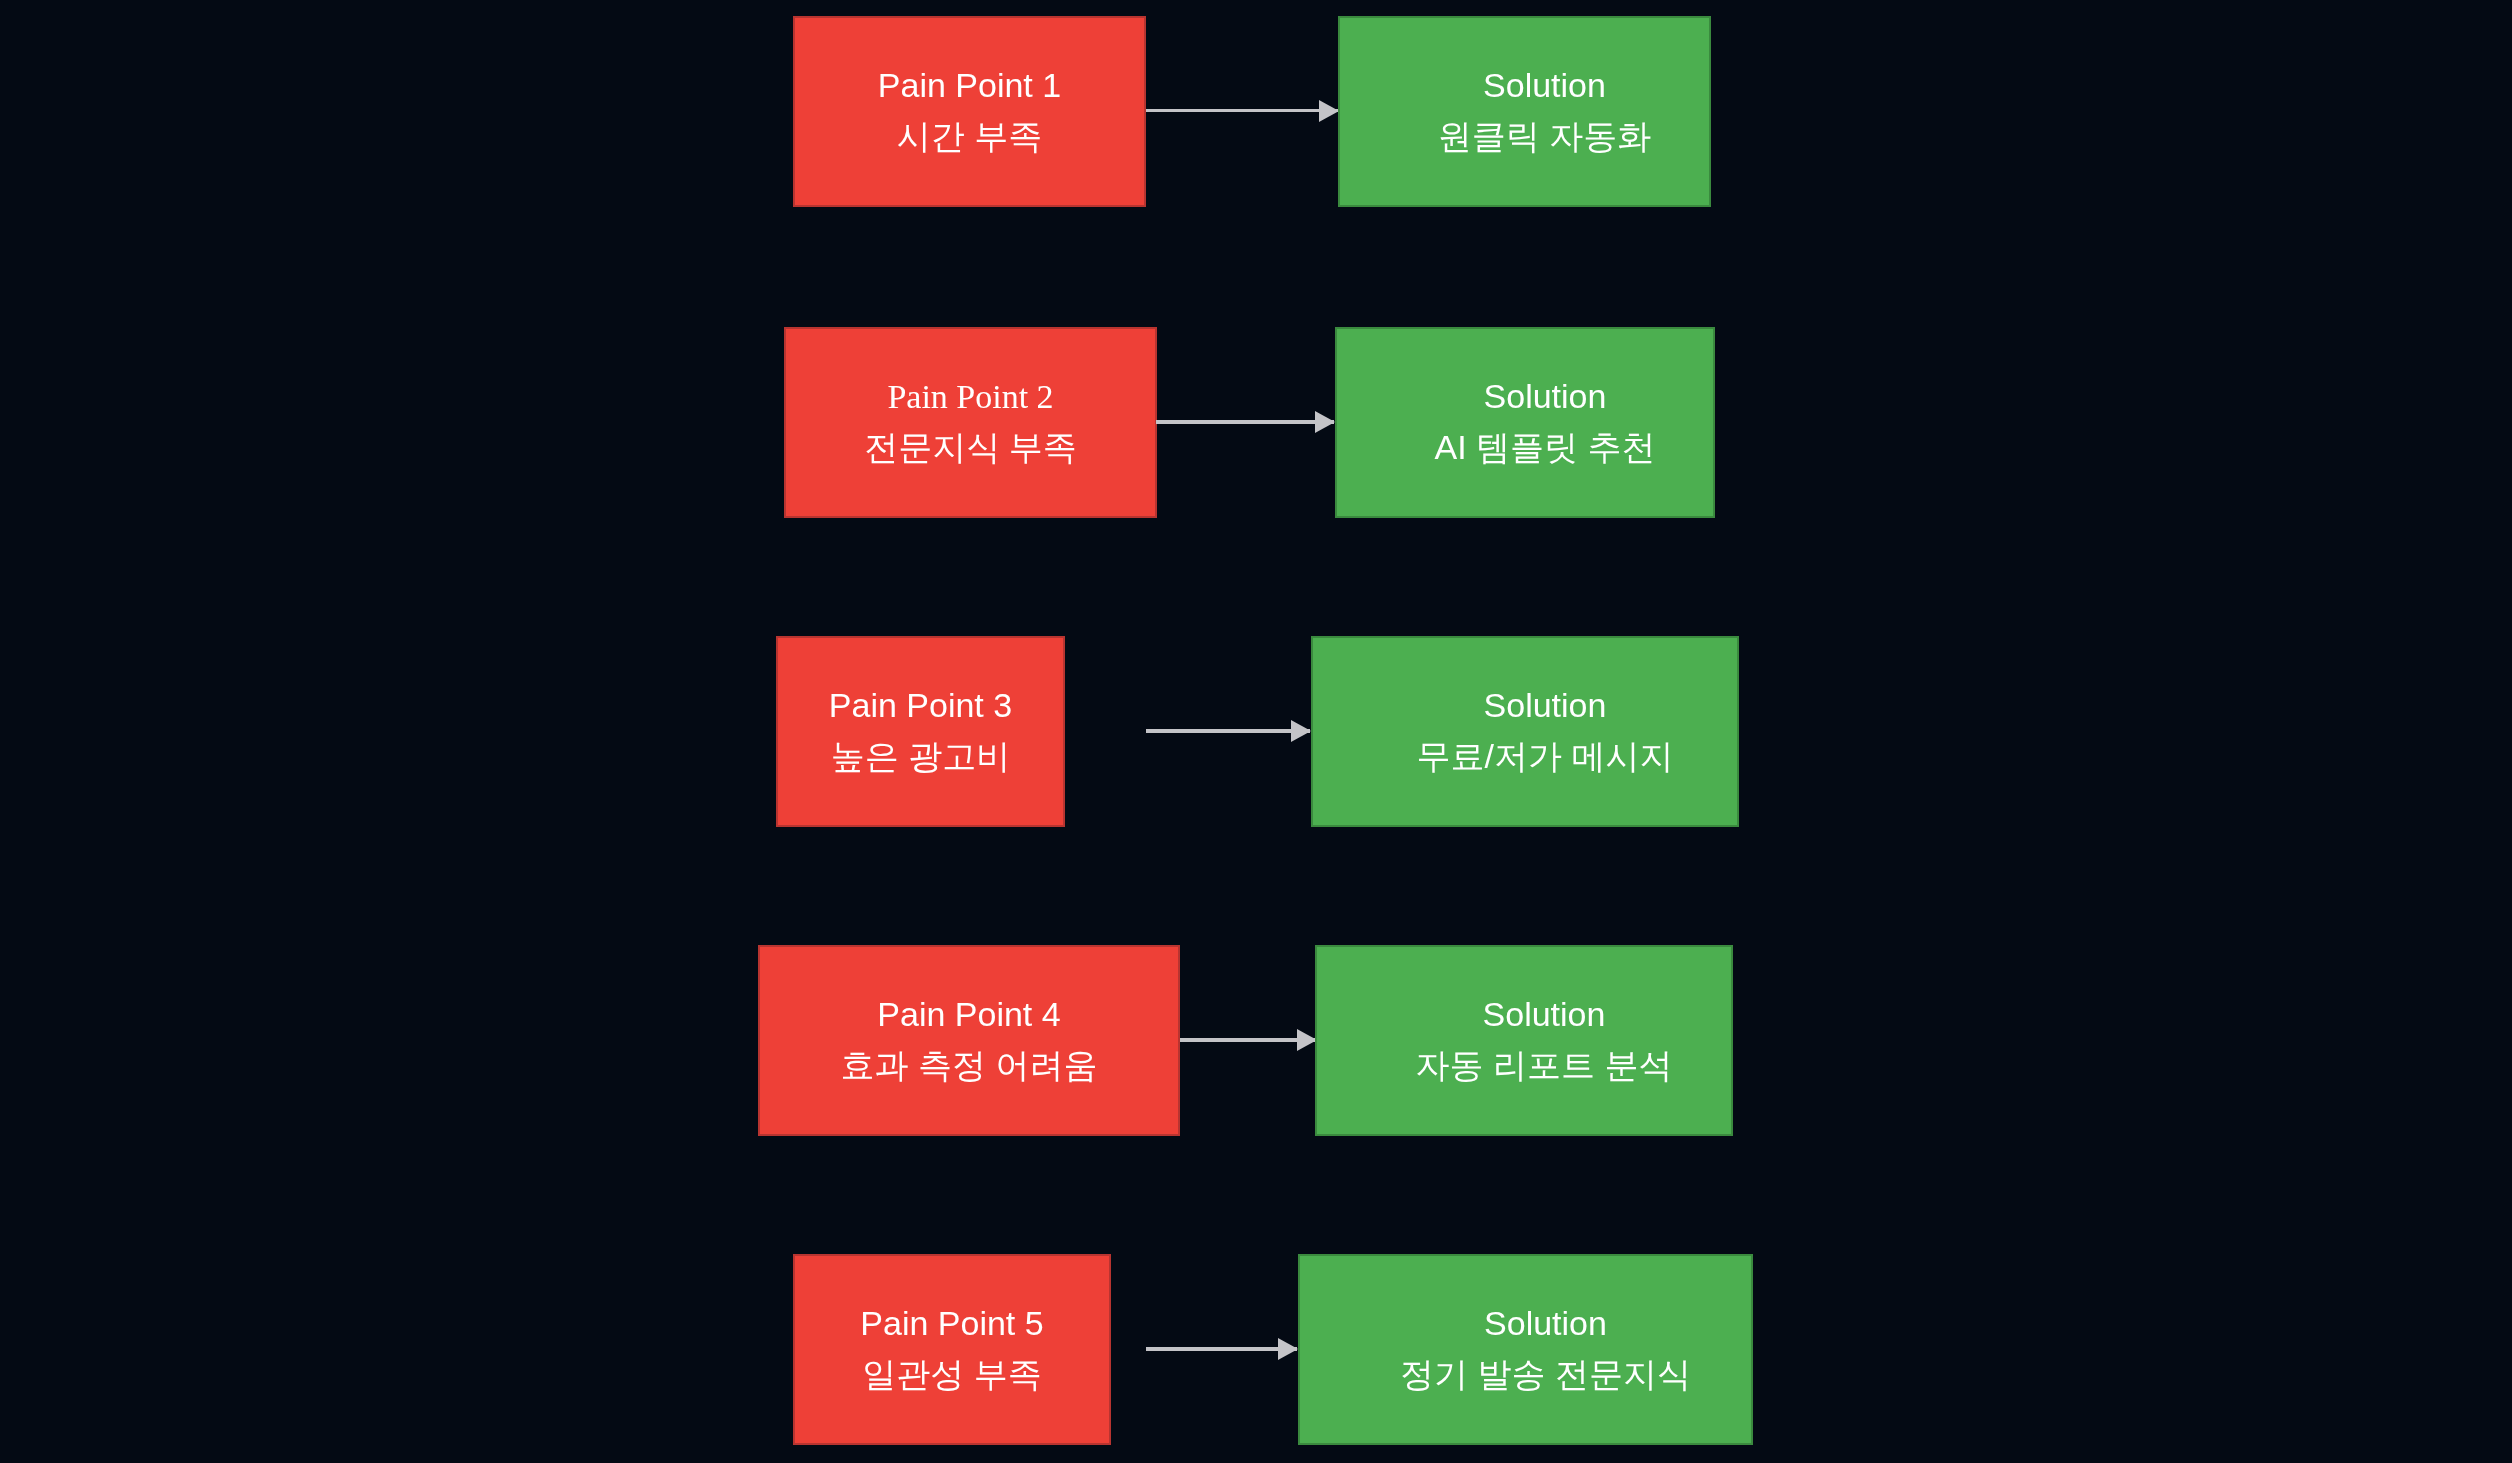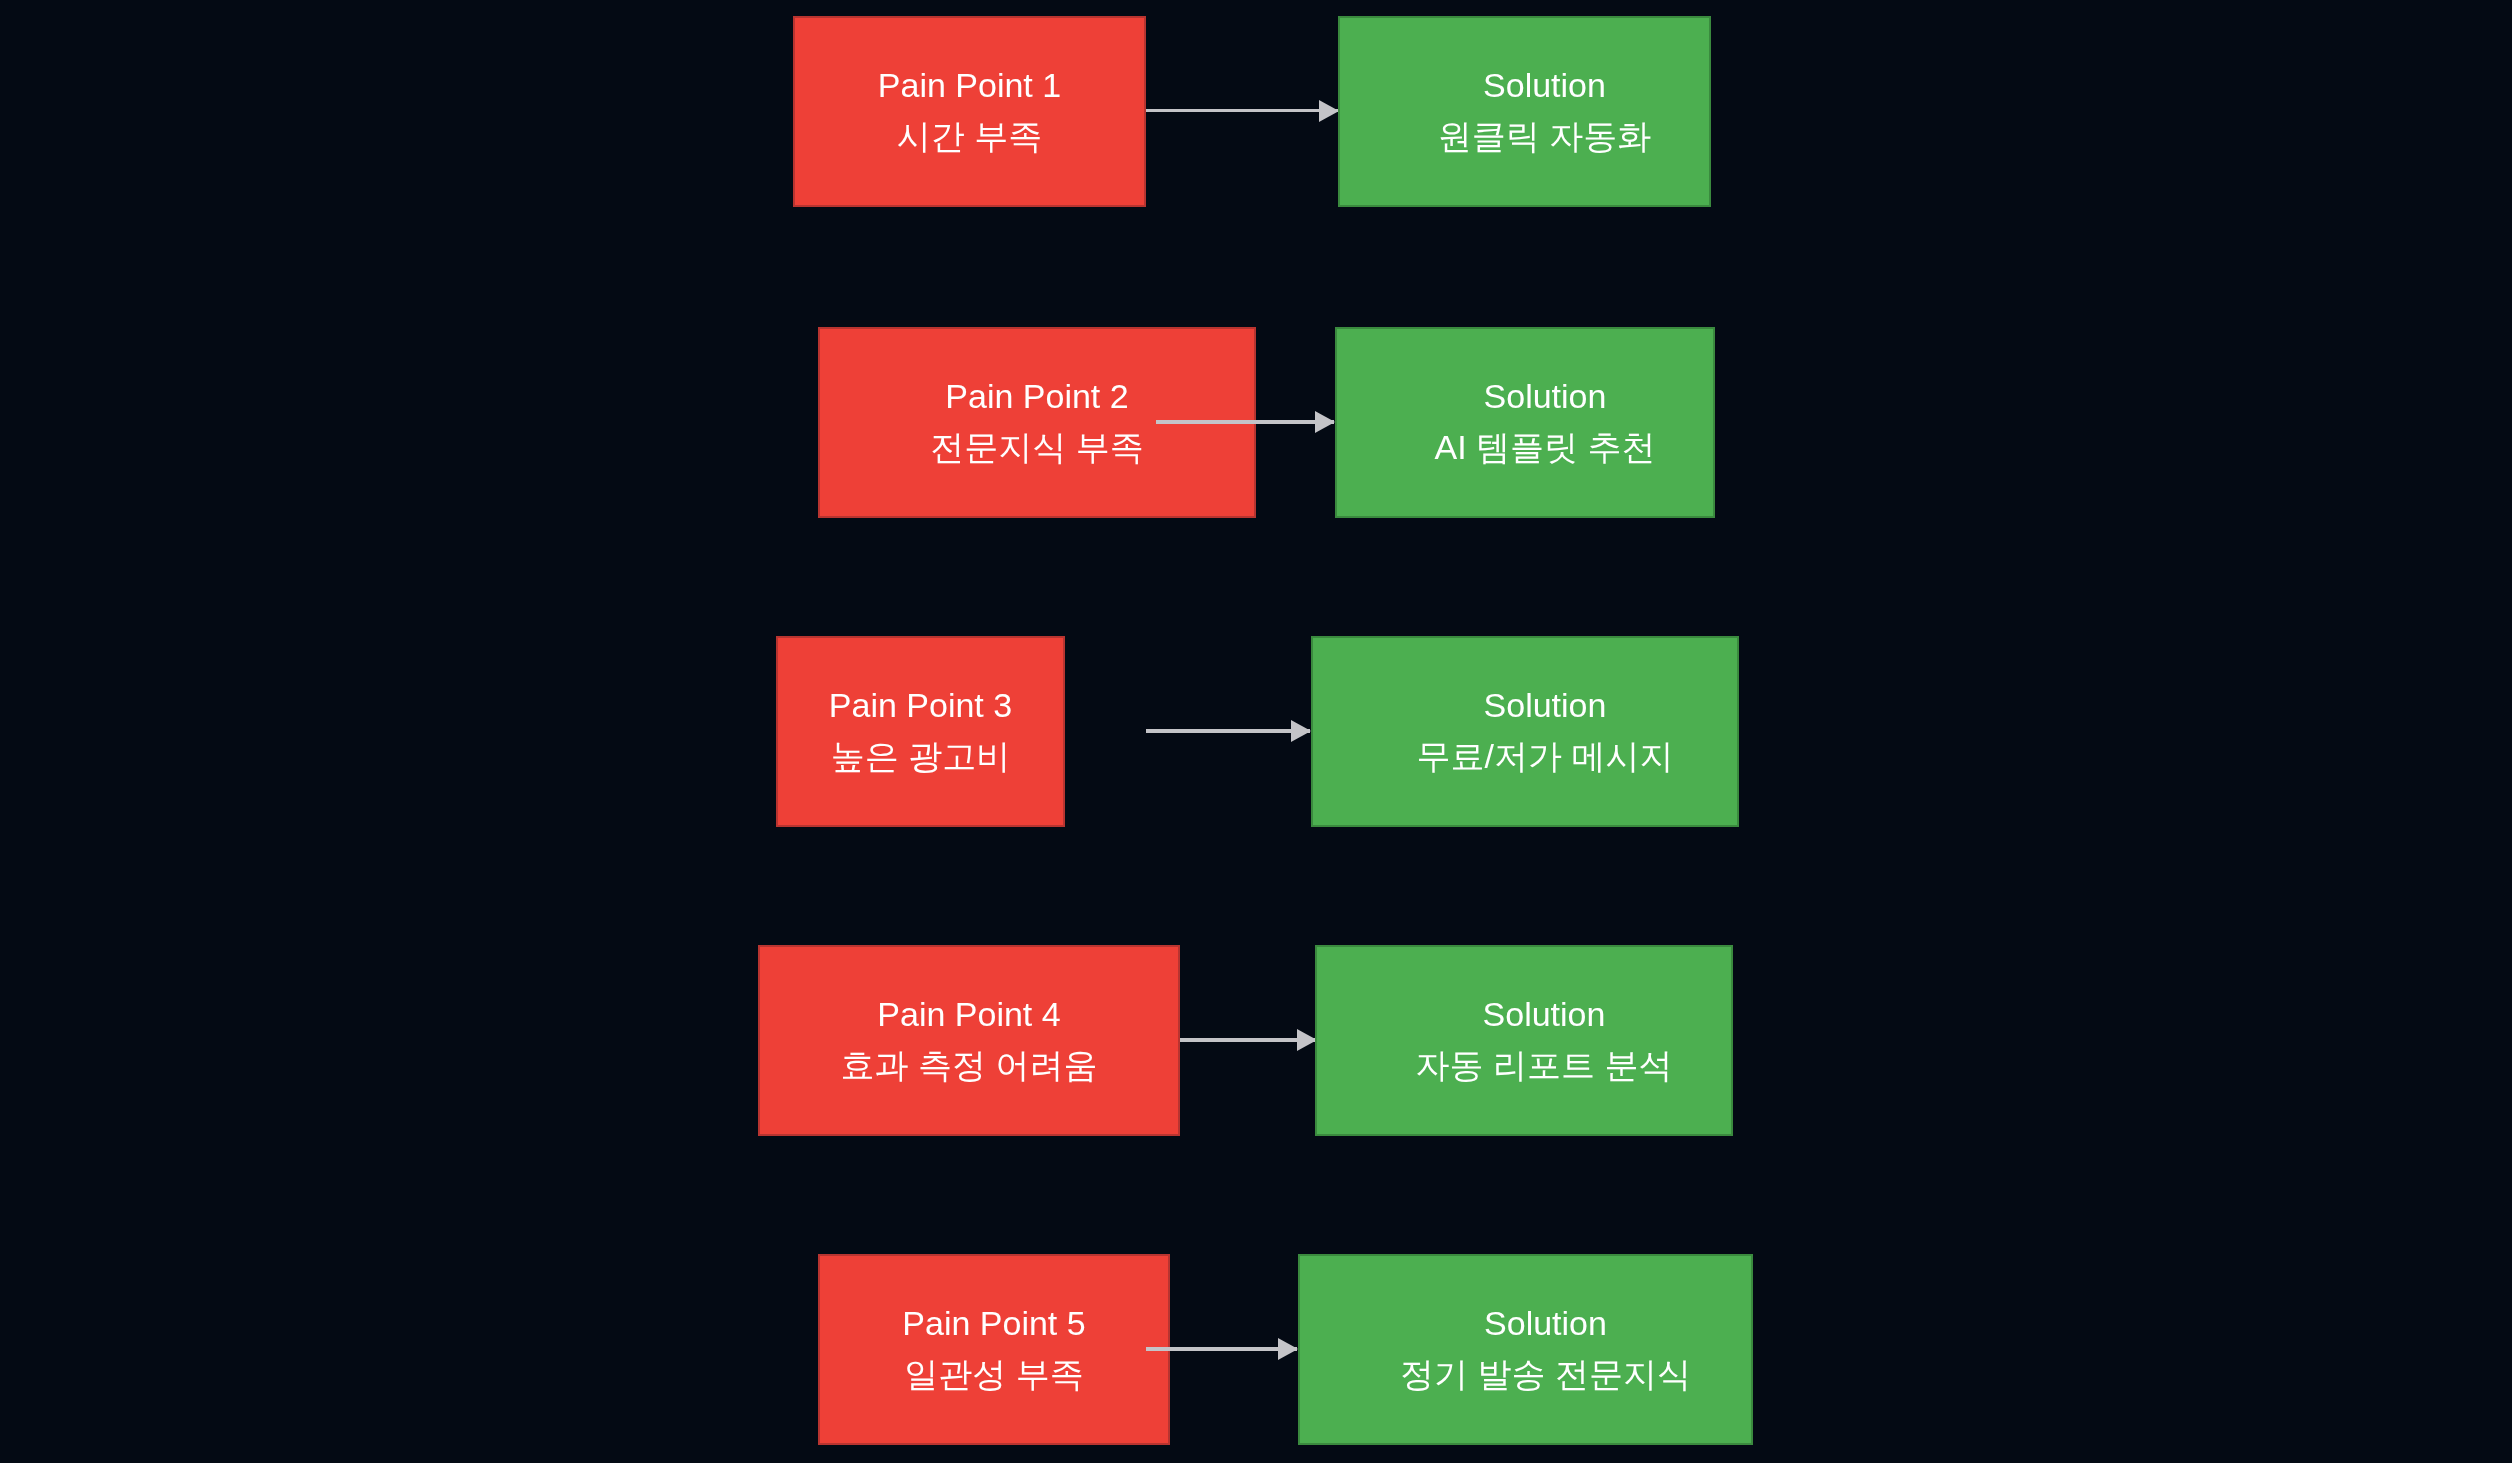--- a/index.html
+++ b/index.html
@@ -50,24 +50,24 @@
     border: 2.8px solid #b83430;
   }
   .solution {
     background: #4caf50;
     border: 2.8px solid #3a8a3e;
     padding-left: 40px;
   }
 
   
   .row-1 .pain { left: 793px;  width: 353px; }
-  .row-2 .pain { left: 818px;  width: 438px; }
+  .row-2 .pain { left: 784px;  width: 373px; font-family: Liberation Serif, serif; }
   .row-3 .pain { left: 776px;  width: 289px; }
   .row-4 .pain { left: 758px;  width: 422px; }
-  .row-5 .pain { left: 793px;  width: 352px; margin-left: 25px; }
+  .row-5 .pain { left: 793px;  width: 318px; }
 
   .row-1 .solution { left: 1338px; width: 373px; }
   .row-2 .solution { left: 1335px; width: 380px; }
   .row-3 .solution { left: 1311px; width: 428px; }
   .row-4 .solution { left: 1315px; width: 418px; }
   .row-5 .solution { left: 1298px; width: 455px; }
 
   .arrow {
     position: absolute;
     top: 93px;

